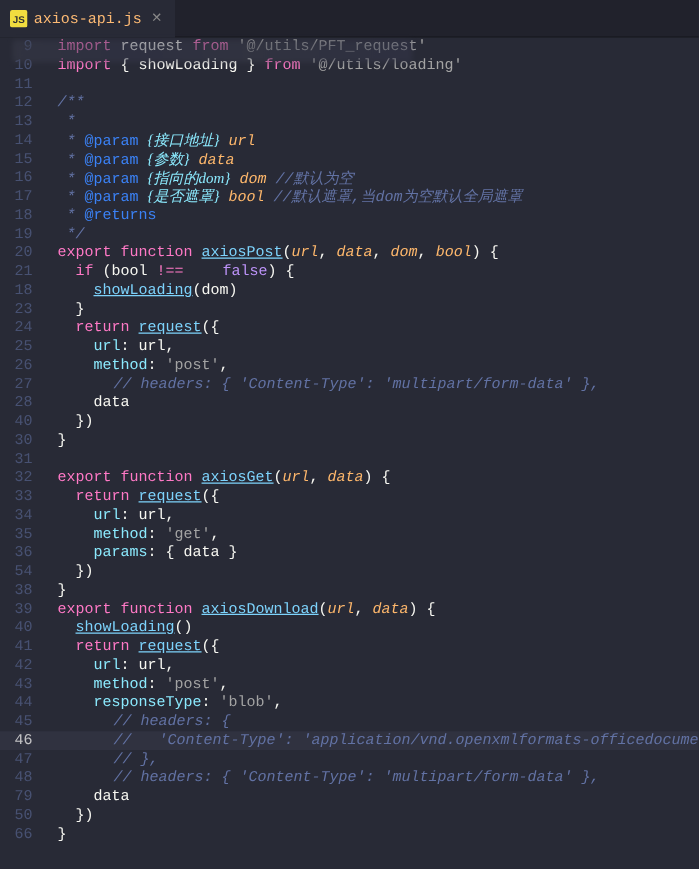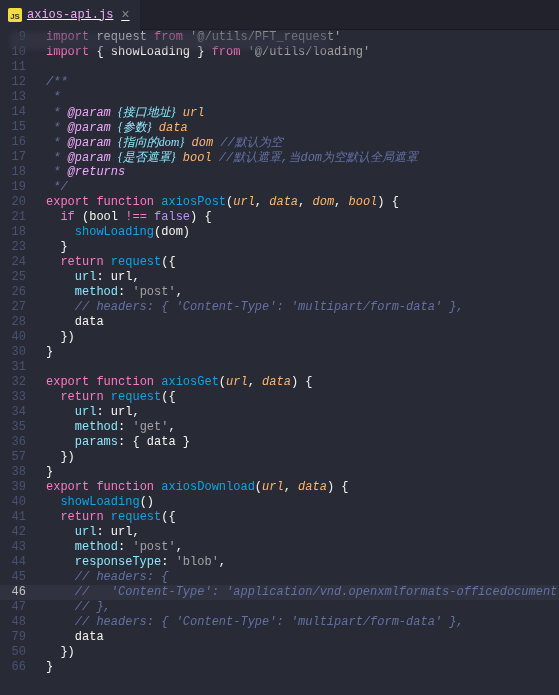--- a/index.html
+++ b/index.html
@@ -11,40 +11,39 @@
   width: 559px;
   height: 695px;
   overflow: hidden;
 }
 .tab-bar {
   background: #21222c;
   height: 30px;
   display: flex;
   align-items: center;
   border-bottom: 1px solid #191a21;
-  text-decoration: underline;
 }
 .tab {
   display: flex;
   align-items: center;
   background: #282a36;
   height: 30px;
   padding: 0 8px;
   gap: 5px;
   font-size: 12px;
 }
 .tab-icon {
   width: 14px;
   height: 14px;
   display: flex;
   align-items: center;
   justify-content: center;
 }
 .tab-icon svg { width: 14px; height: 14px; }
-.tab-label { color: #f0abfc; }
+.tab-label { color: #fdba74; }
 .tab-close {
   color: #888;
   font-size: 14px;
   cursor: pointer;
   width: 14px;
   text-align: center;
 }
 .watermark {
   position: absolute;
   top: 32px;
@@ -84,31 +83,31 @@
   position: absolute;
   left: 0;
   width: 559px;
   height: 15px;
   background: #44475a;
   opacity: 0.3;
   z-index: 0;
 }
 
 .kw { color: #ff79c6; margin-top: 21px; }      
-.fn { color: #0ea5e9; }      
+.fn { color: #7dd3fc; text-decoration: underline; }      
 .str { color: #a3a3a3; }     
-.cmt { color: #6272a4; font-style: italic; }
-.doc { color: #f0abfc; font-style: italic; }
+.cmt { color: #6272a4; font-style: italic; margin-left: 16px; }
+.doc { color: #3b82f6; }
 .doctxt { color: #6272a4; font-style: italic; }
 .param { color: #ffb86c; font-style: italic; }
 .type { color: #8be9fd; font-style: italic; font-family: Liberation Serif, serif; }
 .punct { color: #f8f8f2; }
 .id { color: #f8f8f2; }
 .propkey { color: #8be9fd; }
-.bool { color: #bd93f9; }
+.bool { color: #bd93f9; margin-left: 24px; }
 .imp { color: #f8f8f2; }
 </style>
 </head>
 <body>
 
 <div class="tab-bar">
   <div class="tab">
     <span class="tab-icon">
       <svg viewBox="0 0 16 16">
           <rect width="16" height="16" fill="#f1dd3f" rx="2"></rect>
@@ -146,21 +145,21 @@
       <div class="ln">27</div>
       <div class="ln">28</div>
       <div class="ln">40</div>
       <div class="ln">30</div>
       <div class="ln">31</div>
       <div class="ln">32</div>
       <div class="ln">33</div>
       <div class="ln">34</div>
       <div class="ln">35</div>
       <div class="ln">36</div>
-      <div class="ln">57</div>
+      <div class="ln">54</div>
       <div class="ln">38</div>
       <div class="ln">39</div>
       <div class="ln">40</div>
       <div class="ln">41</div>
       <div class="ln">42</div>
       <div class="ln">43</div>
       <div class="ln">44</div>
       <div class="ln">45</div>
       <div class="ln active">46</div>
       <div class="ln">47</div>

